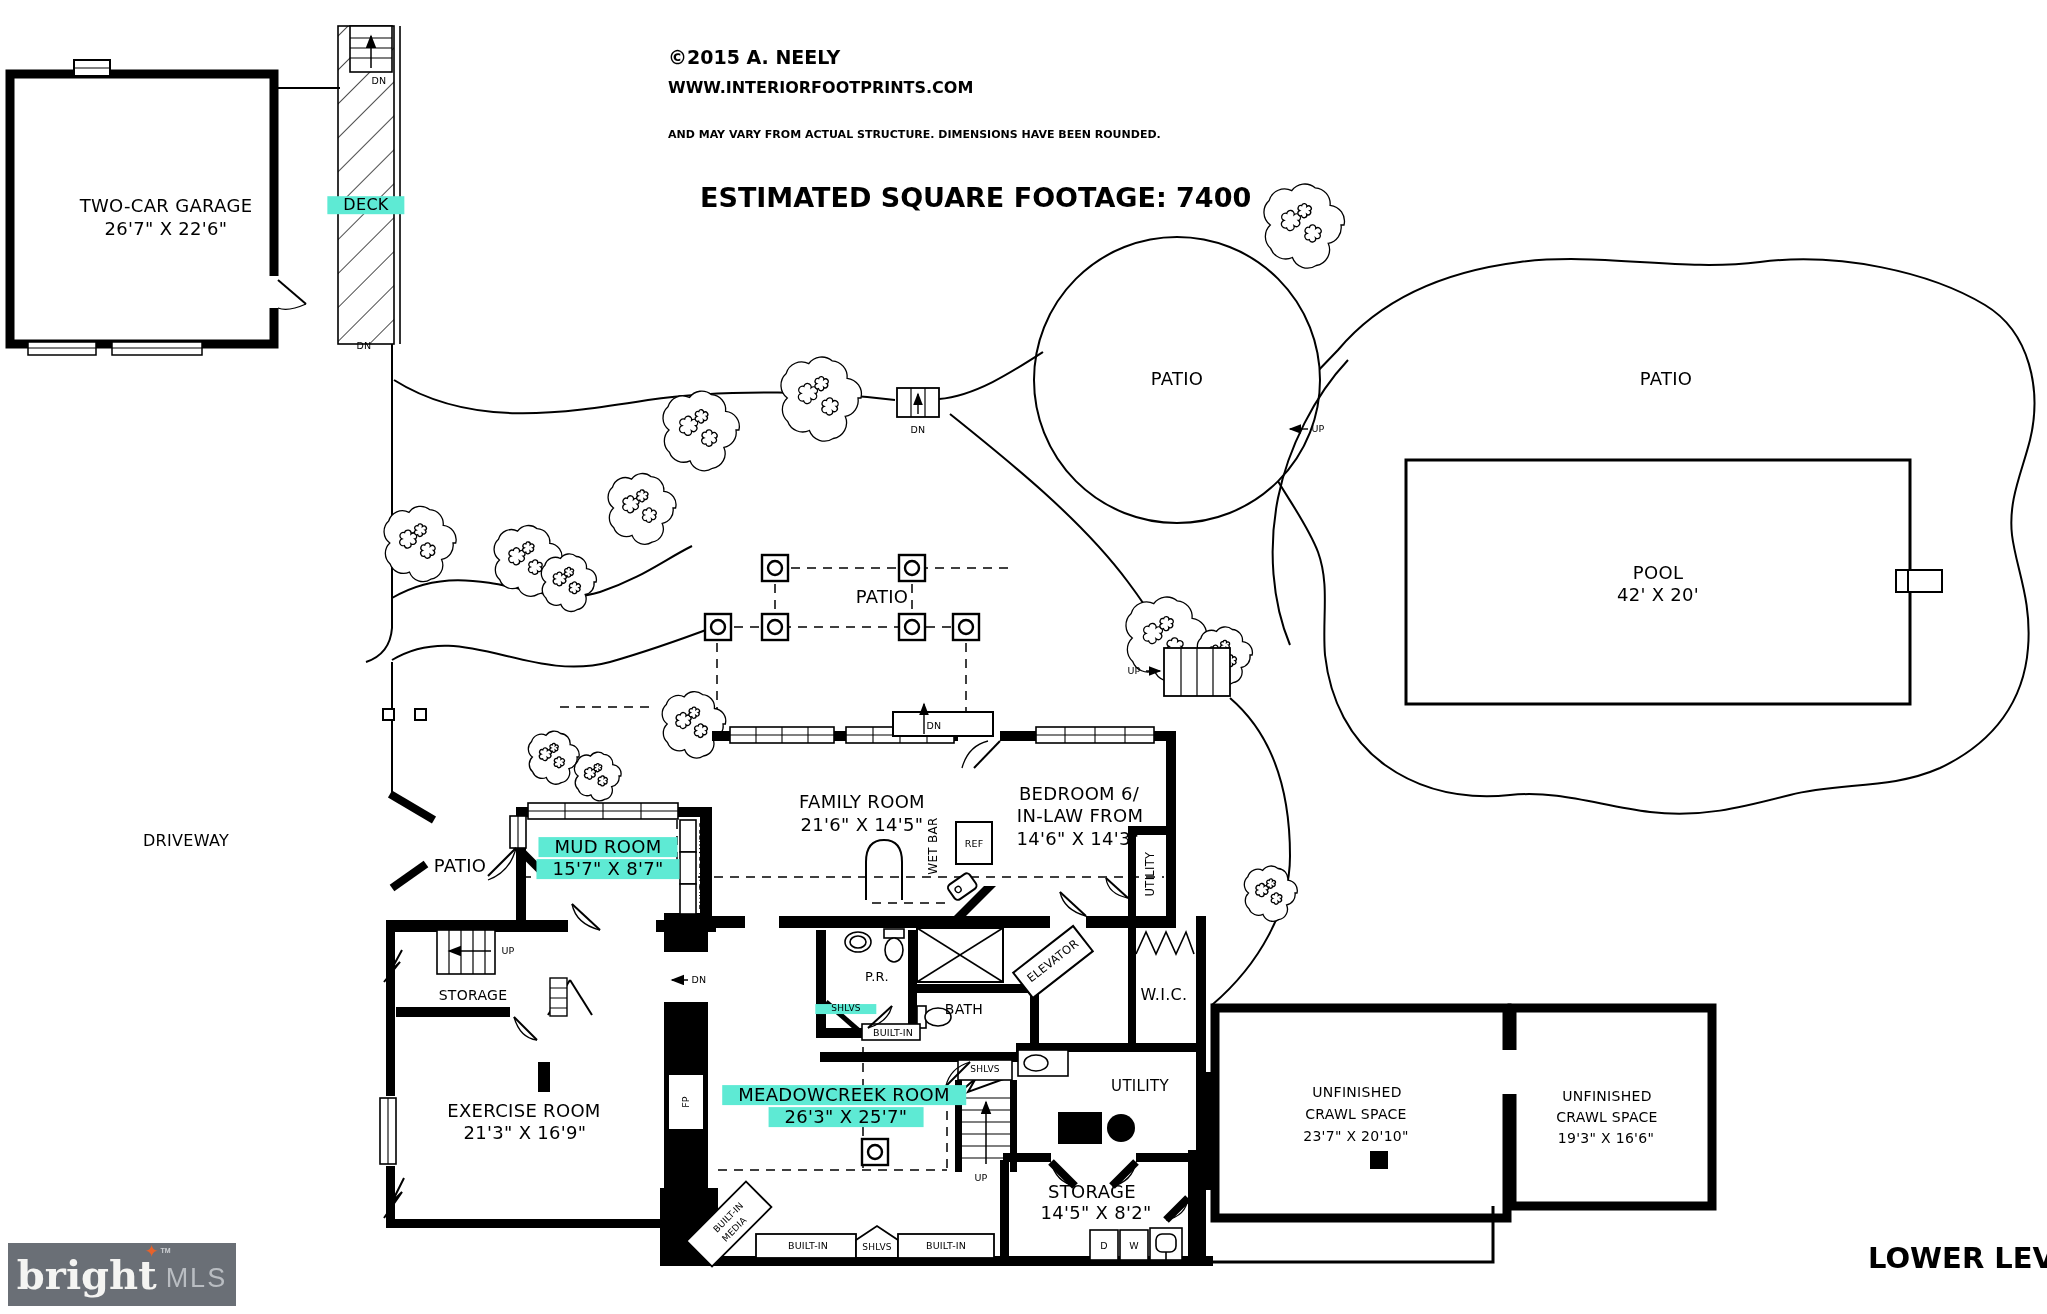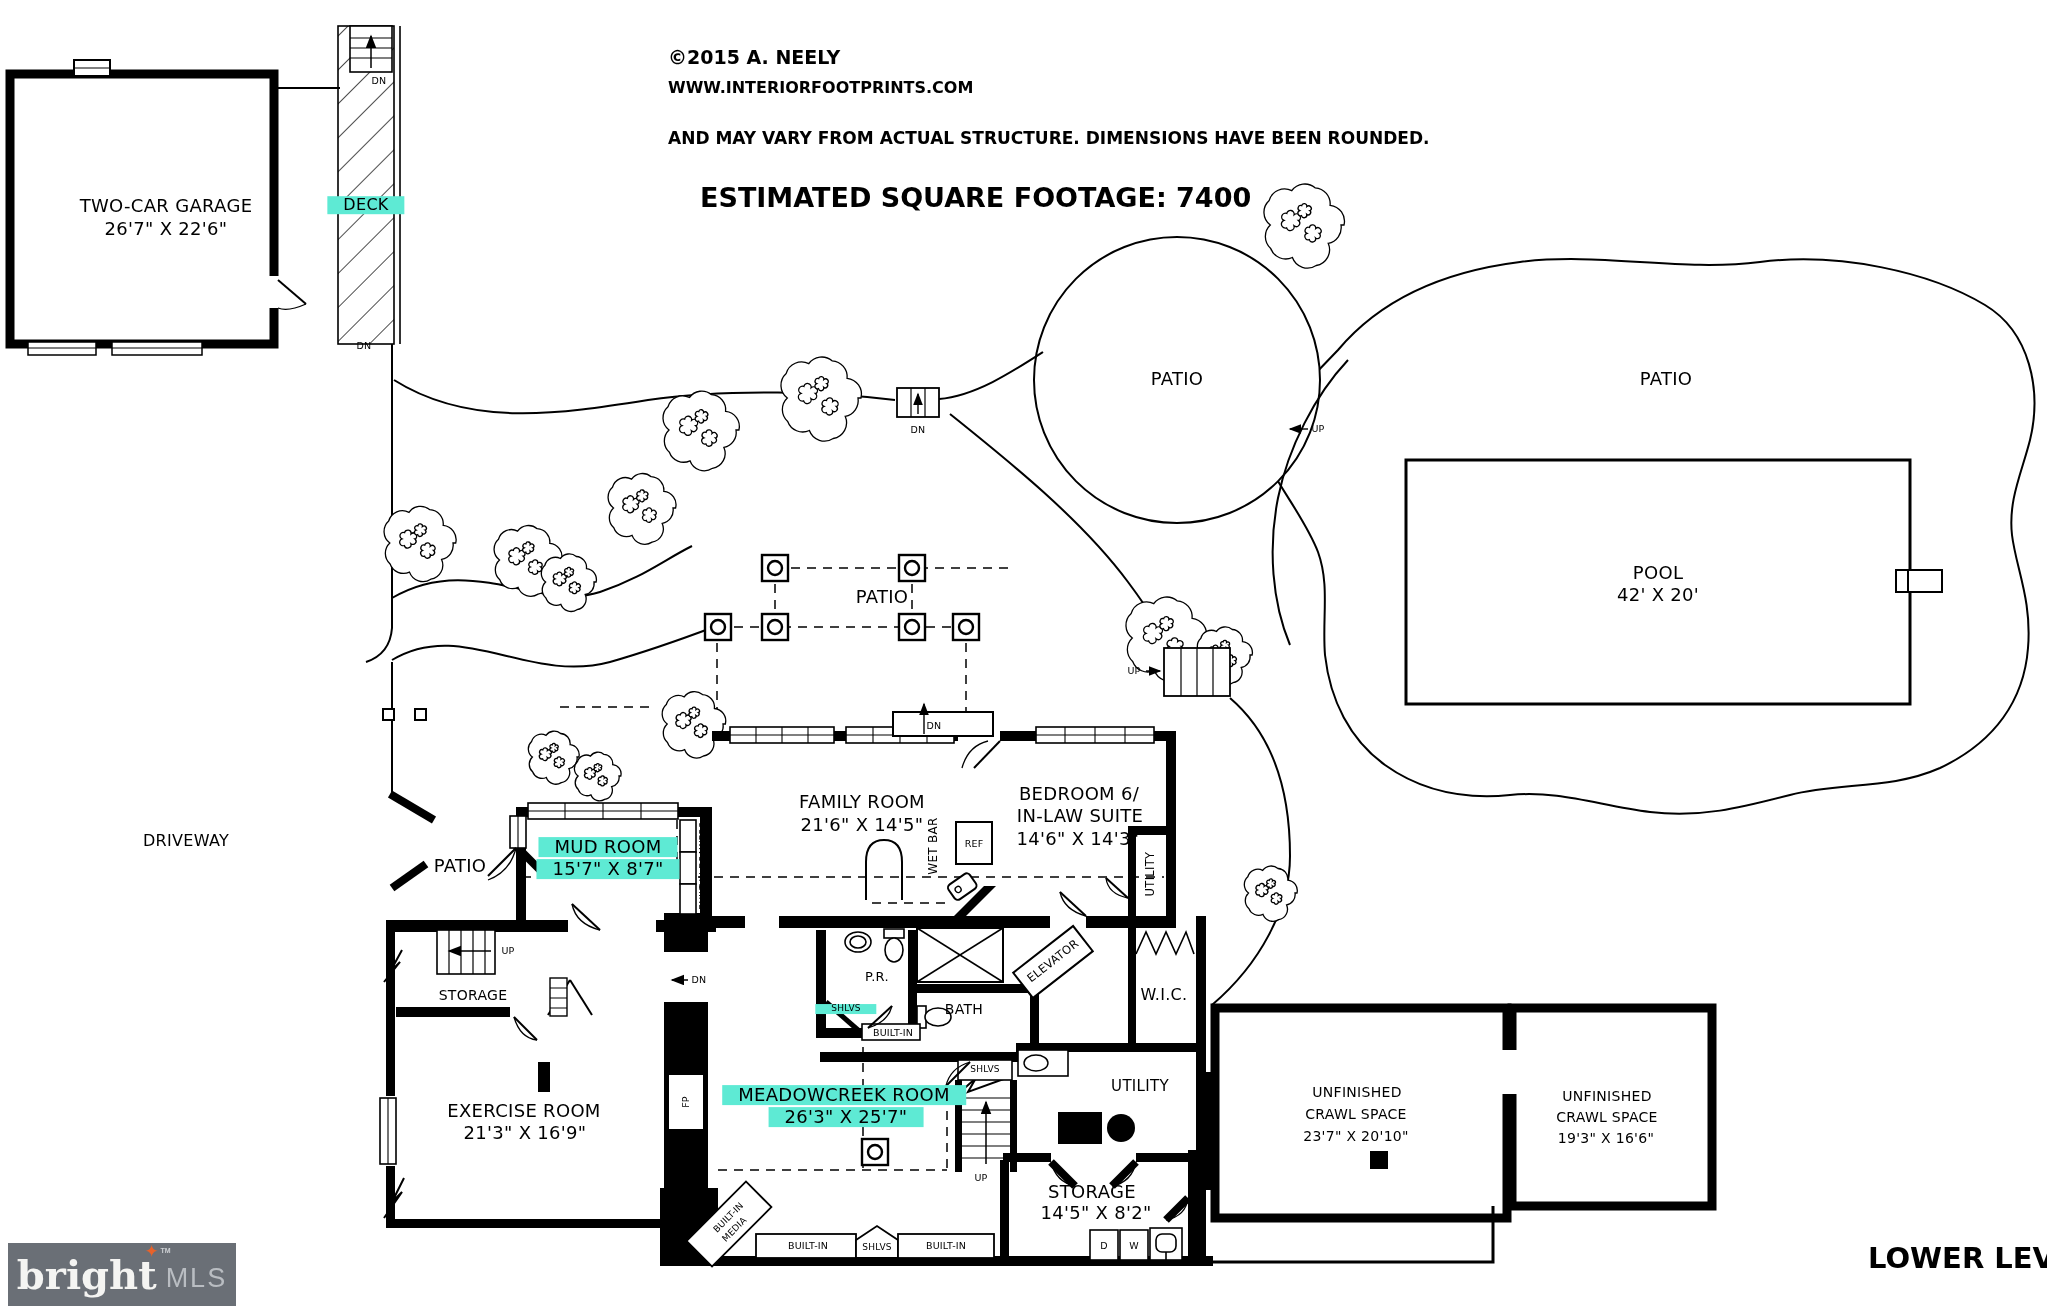--- a/index.html
+++ b/index.html
@@ -16,21 +16,21 @@
   .tiny{font-size:9.5px;letter-spacing:.2px;}
   .rot90{transform:translate(-50%,-50%) rotate(-90deg);}
   .rot45{transform:translate(-50%,-50%) rotate(-45deg);}
   .rotelev{transform:translate(-50%,-50%) rotate(-38deg);}
   
   .hdr{position:absolute;white-space:nowrap;}
   #title{left:668px;top:6px;font-size:27px;font-weight:bold;border-bottom:2px solid #000;padding-bottom:7px;padding-right:10px;}
   #copyright{left:668px;top:46px;font-size:19px;font-weight:bold;}
   #website{left:668px;top:78px;font-size:16px;font-weight:bold;}
   #disc1{left:668px;top:102px;font-size:14.5px;font-weight:bold;}
-  #disc2{left:668px;top:128px;font-size:17px;font-weight:bold;}
+  #disc2{left:668px;top:128px;font-size:11px;font-weight:bold;}
   #sqft{left:700px;top:182px;font-size:27px;font-weight:bold;}
   #lowerlevel{left:1868px;top:1241px;font-size:29px;font-weight:bold;}
   
   #logo{position:absolute;left:8px;top:1243px;width:228px;height:63px;background:#6a6f76;
         display:flex;align-items:center;justify-content:center;gap:9px;}
   .logo-bright{position:relative;font-family:"DejaVu Serif",serif;font-weight:bold;
                color:#f4f4f2;font-size:40px;line-height:1;}
   .logo-star{position:absolute;right:-2px;top:-12px;color:#e8622a;font-size:17px;font-family:"DejaVu Sans",sans-serif;}
   .logo-tm{position:absolute;right:-14px;top:-8px;color:#cfd2d5;font-size:7px;font-family:"Liberation Sans",sans-serif;}
   .logo-mls{color:#b9bdc2;font-family:"Liberation Sans",sans-serif;font-size:27px;letter-spacing:2px;margin-top:8px;}
@@ -464,21 +464,21 @@
   <div class="lbl room" style="left:186px;top:841px;font-size:16px">DRIVEWAY</div>
   <div class="lbl room" style="left:1177px;top:379px">PATIO</div>
   <div class="lbl room" style="left:1666px;top:379px">PATIO</div>
   <div class="lbl room" style="left:882px;top:597px">PATIO</div>
   <div class="lbl room" style="left:460px;top:866px">PATIO</div>
   <div class="lbl room" style="left:1658px;top:573px">POOL</div>
   <div class="lbl dim" style="left:1658px;top:595px">42' X 20'</div>
   <div class="lbl room" style="left:862px;top:802px">FAMILY ROOM</div>
   <div class="lbl dim" style="left:862px;top:825px">21'6" X 14'5"</div>
   <div class="lbl room" style="left:1079px;top:794px">BEDROOM 6/</div>
-  <div class="lbl room" style="left:1080px;top:816px">IN-LAW SUITE</div>
+  <div class="lbl room" style="left:1080px;top:816px">IN-LAW FROM</div>
   <div class="lbl dim" style="left:1078px;top:839px">14'6" X 14'3"</div>
   <div class="lbl room bg" style="left:608px;top:847px">MUD ROOM</div>
   <div class="lbl dim bg" style="left:608px;top:869px">15'7" X 8'7"</div>
   <div class="lbl sm rot90" style="left:934px;top:846px;font-size:12px">WET BAR</div>
   <div class="lbl tiny" style="left:974px;top:844px">REF</div>
   <div class="lbl sm rot90" style="left:1150px;top:874px;font-size:11.5px">UTILITY</div>
   <div class="lbl sm" style="left:1164px;top:995px;font-size:16px">W.I.C.</div>
   <div class="lbl sm rotelev" style="left:1053px;top:961px;font-size:11.5px">ELEVATOR</div>
   <div class="lbl sm" style="left:877px;top:977px">P.R.</div>
   <div class="lbl mid" style="left:964px;top:1010px">BATH</div>

